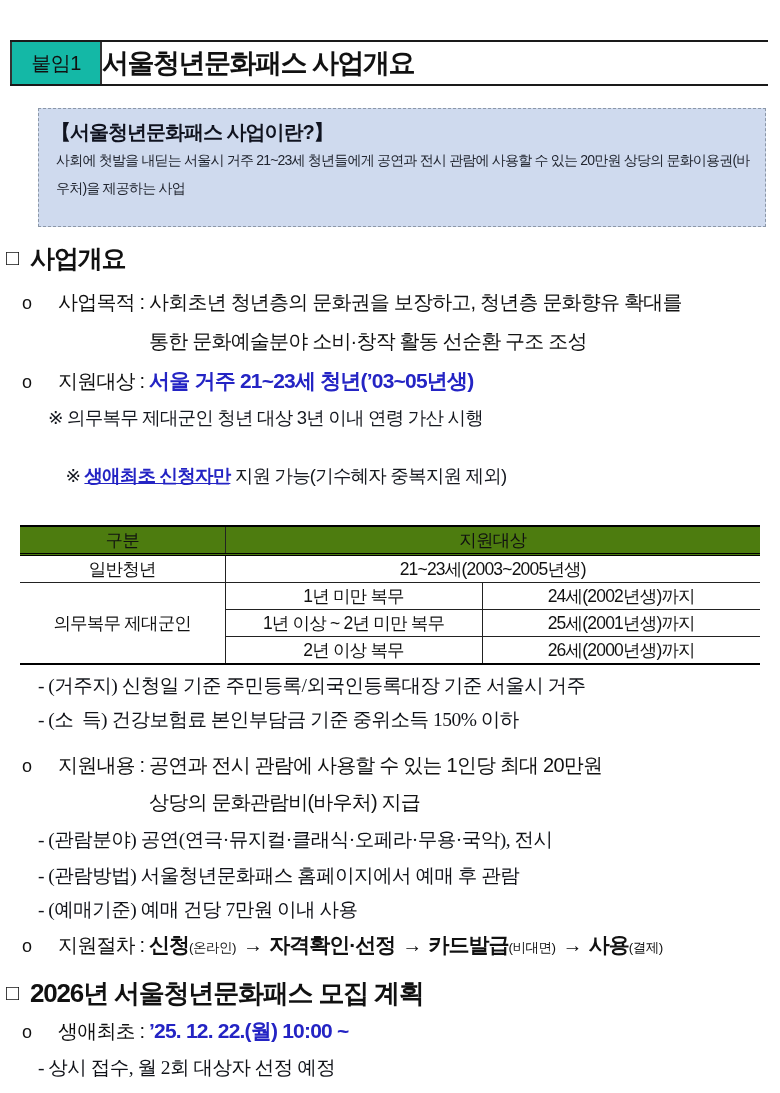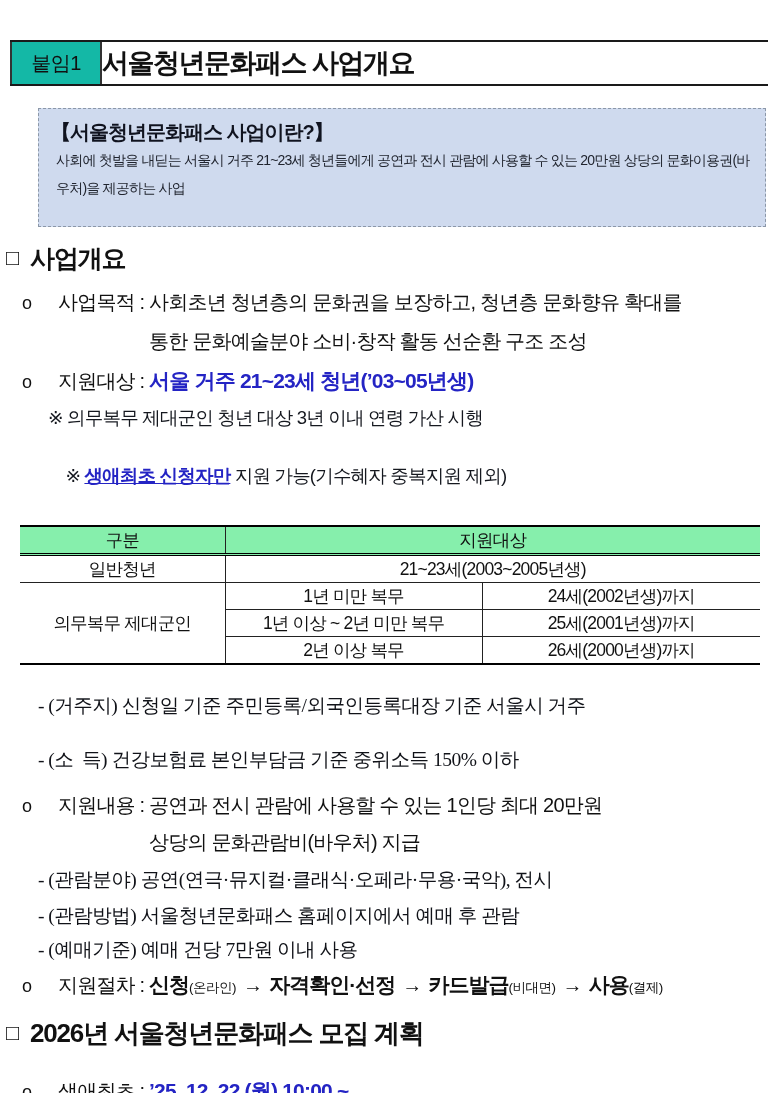--- a/index.html
+++ b/index.html
@@ -73,30 +73,30 @@
     white-space:pre-wrap; color:#101218;
   }
   
   table.elig {
     margin:12px 0 0 20px;
     width:740px; border-collapse:collapse; table-layout:fixed;
     border-top:2.5px solid #000; border-bottom:2.5px solid #000;
     font-size:17.5px; letter-spacing:-0.8px; text-align:center;
   }
   table.elig th, table.elig td { font-weight:normal; padding:1px 4px; }
-  table.elig th { background:#86efac; height:26px; border-bottom:3px double #000; }
+  table.elig th { background:#4d7c0f; height:26px; border-bottom:3px double #000; }
   table.elig td { height:27px; border-top:1px solid #222; }
   .br-r { border-right:1px solid #222; }
   
   .proc-step { font-weight:bold; font-size:21px; letter-spacing:-1px; }
   .proc-note { font-size:13.5px; letter-spacing:-0.5px; }
   .proc-arrow { margin:0 7px; font-size:20px; }
   
   .mt6{margin-top:6px}.mt8{margin-top:8px}.mt10{margin-top:10px}
-  .mt12{margin-top:28px}.mt14{margin-top:14px}
+  .mt12{margin-top:8px}.mt14{margin-top:14px}
 </style>
 </head>
 <body>
 
 <div class="page">
 
   <div class="doc-header">
     <div class="doc-tag">붙임1</div>
     <div class="doc-title">서울청년문화패스 사업개요</div>
   </div>

